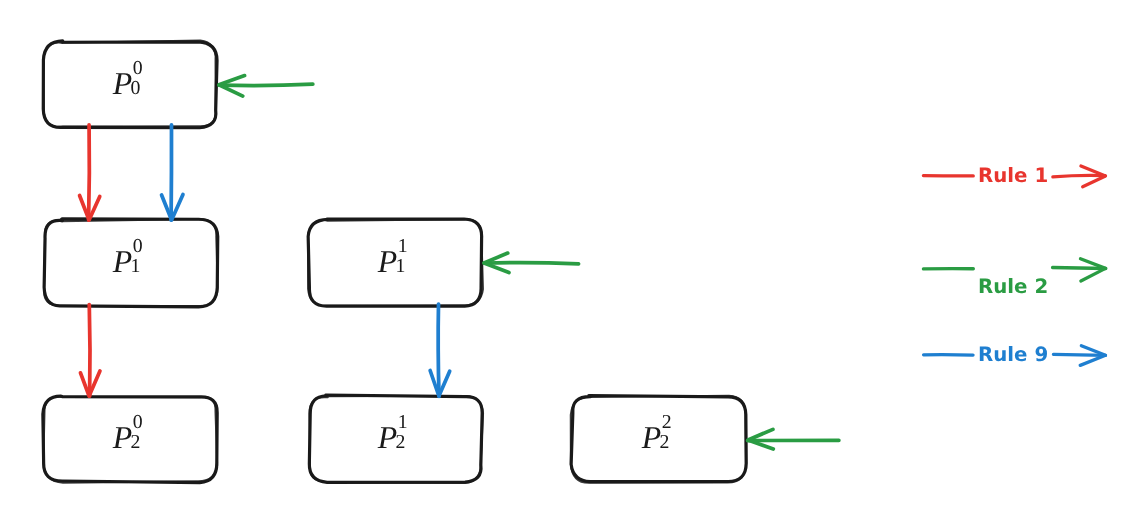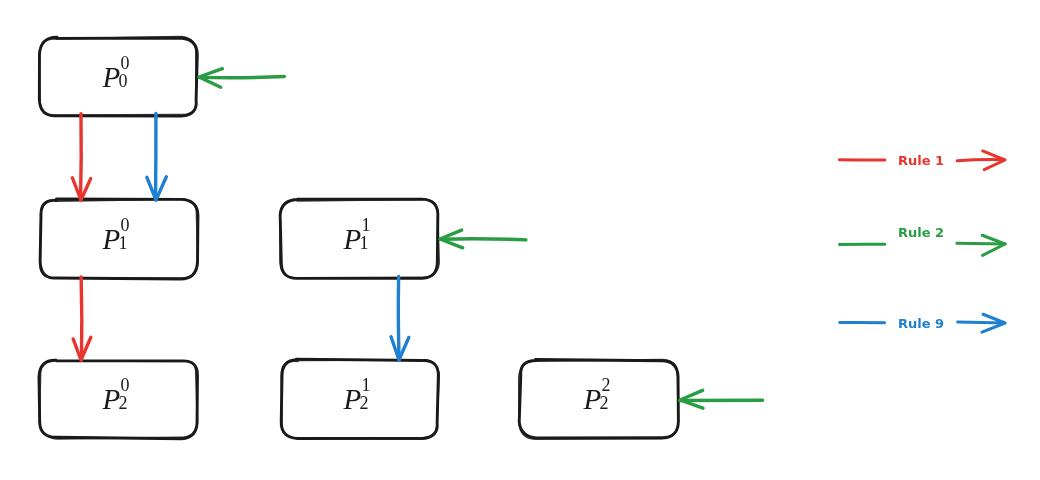--- a/index.html
+++ b/index.html
@@ -52,21 +52,21 @@
   .node-label .sub {
     position: absolute;
     left: -2px;
     top: 0.02em;
     font-size: 18px;
     font-style: normal;
   }
   .legend-text {
     position: absolute;
     font-family: "DejaVu Sans", sans-serif;
-    font-size: 13px;
+    font-size: 18px;
     font-weight: 700;
     white-space: nowrap;
     transform: translate(-50%, -50%);
     user-select: none;
   }
 </style>
 </head>
 <body>
 
 <svg id="canvas" viewBox="0 0 1040 480" xmlns="http://www.w3.org/2000/svg">
@@ -148,15 +148,15 @@
 <div id="labels-layer">
     <div class="node-label" style="left: 118px; top: 77px;"><span class="base">P</span><span class="scripts"><span class="sup">0</span><span class="sub">0</span></span></div>
     <div class="node-label" style="left: 118px; top: 239px;"><span class="base">P</span><span class="scripts"><span class="sup">0</span><span class="sub">1</span></span></div>
     <div class="node-label" style="left: 359px; top: 239px;"><span class="base">P</span><span class="scripts"><span class="sup">1</span><span class="sub">1</span></span></div>
     <div class="node-label" style="left: 118px; top: 399px;"><span class="base">P</span><span class="scripts"><span class="sup">0</span><span class="sub">2</span></span></div>
     <div class="node-label" style="left: 359px; top: 399px;"><span class="base">P</span><span class="scripts"><span class="sup">1</span><span class="sub">2</span></span></div>
     <div class="node-label" style="left: 599px; top: 399px;"><span class="base">P</span><span class="scripts"><span class="sup">2</span><span class="sub">2</span></span></div>
   </div>
 <div id="legend-labels-layer">
     <div class="legend-text" style="left: 921px; top: 160px; color: rgb(232, 53, 46);">Rule 1</div>
-    <div class="legend-text" style="left: 921px; top: 232px; color: rgb(42, 156, 67);">Rule 2</div>
+    <div class="legend-text" style="left: 921px; top: 261px; color: rgb(42, 156, 67);">Rule 2</div>
     <div class="legend-text" style="left: 921px; top: 323px; color: rgb(31, 127, 208);">Rule 9</div>
   </div>
 
 </body></html>

